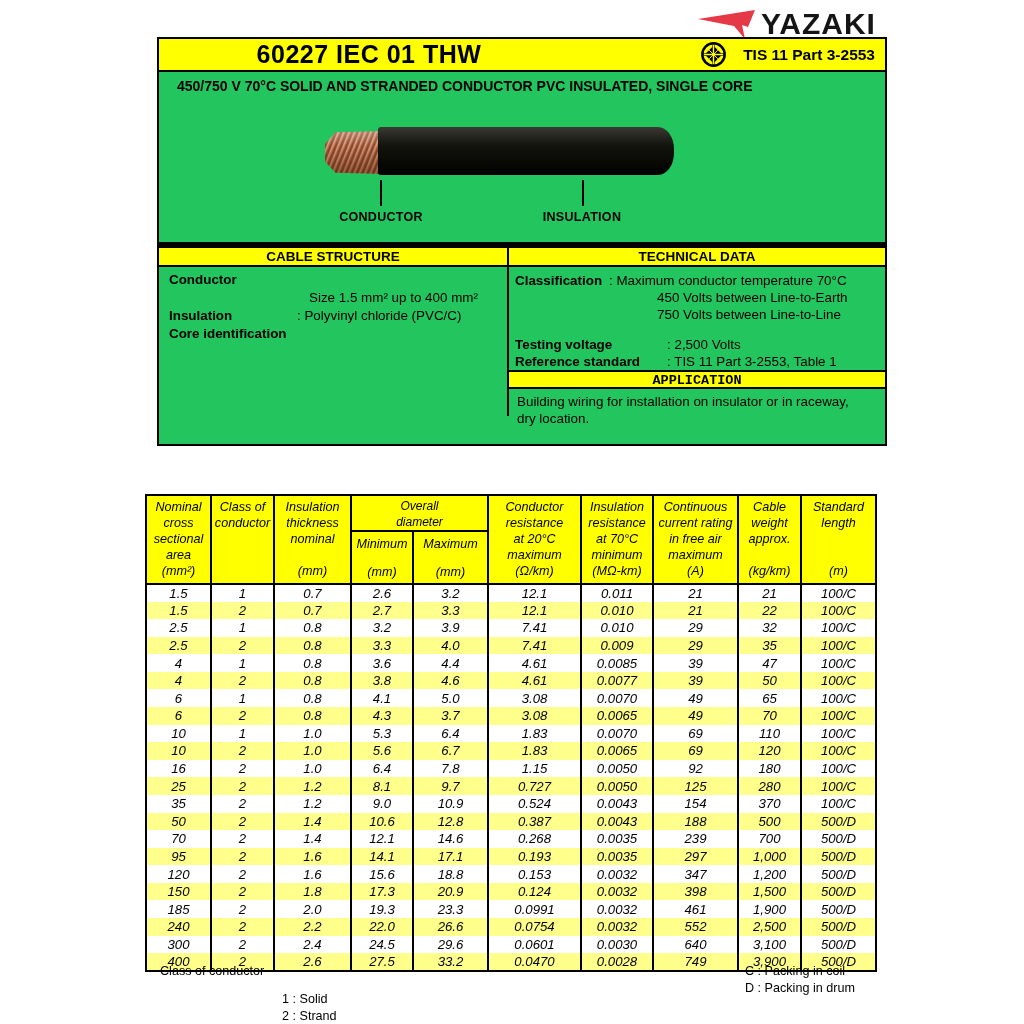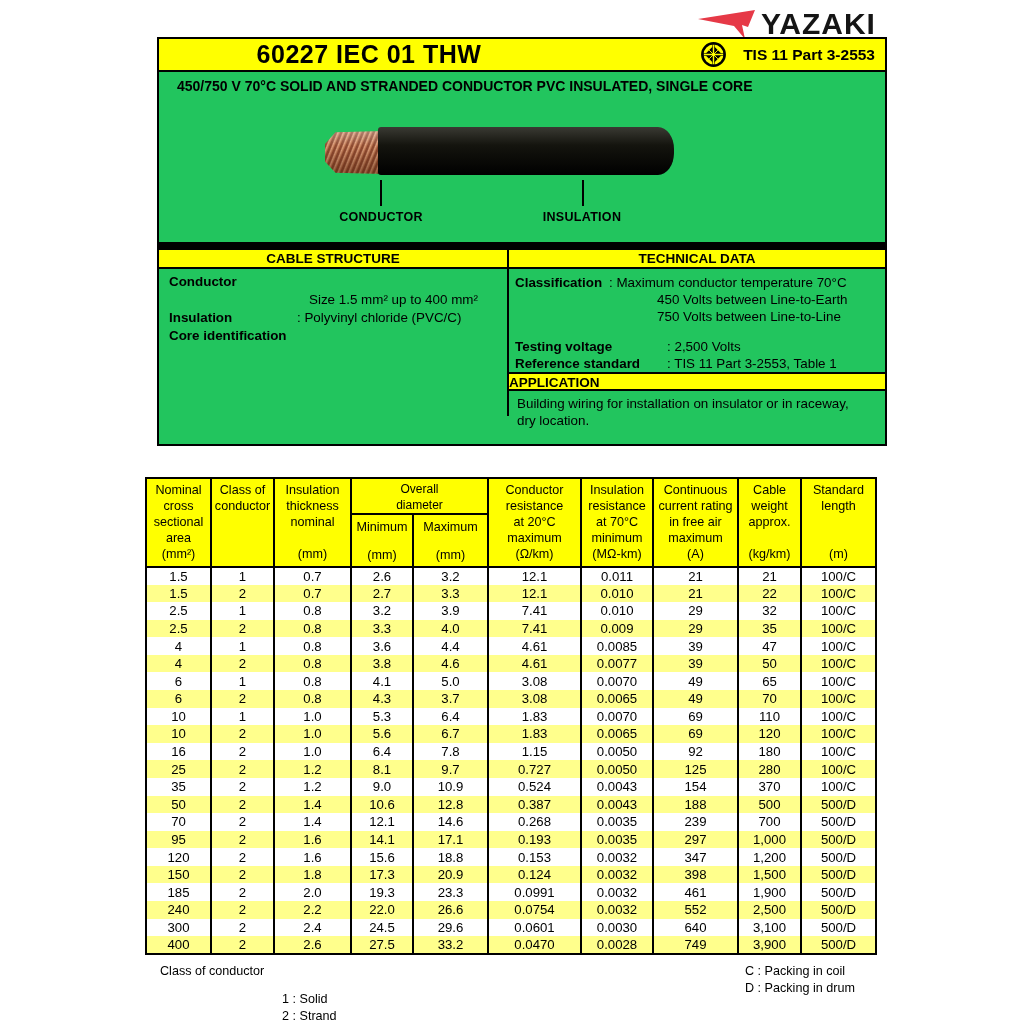--- a/index.html
+++ b/index.html
@@ -37,42 +37,42 @@
     border-radius:3px 16px 16px 3px / 3px 22px 22px 3px;
   }
   .leader { position:absolute; top:80px; width:2px; height:26px; background:#000; }
   .leader-conductor { left:221px; }
   .leader-insulation { left:423px; }
   .cable-label { position:absolute; top:110px; width:118px; text-align:center; font-size:12.5px; font-weight:bold; letter-spacing:.3px; }
   .cable-label-conductor { left:163px; }
   .cable-label-insulation { left:364px; }
 
   
-  .sections { display:flex; height:174px; border-top:8px solid #000000; }
+  .sections { display:flex; height:174px; border-top:6px solid #000000; }
   .col-left { width:350px; border-right:2px solid #000; display:flex; flex-direction:column; }
   .col-right { flex:1; display:flex; flex-direction:column; }
   .sec-header { height:19px; background:#FFFF00; border-bottom:2px solid #000; text-align:center; font-weight:bold; font-size:13.5px; line-height:17px; }
   .cs-body { padding:4px 4px 0 10px; font-size:13.4px; line-height:18px; }
   .cs-row { display:flex; }
   .cs-label { width:128px; flex-shrink:0; font-weight:bold; }
   .cs-value-indent { padding-left:140px; }
   .cs-value-single { padding-left:128px; white-space:pre; }
 
   .td-body { flex:1; padding:5px 4px 0 6px; font-size:13.4px; line-height:17px; }
   .td-row { display:flex; }
   .td-label { width:94px; flex-shrink:0; font-weight:bold; }
   .td-label-wide { width:152px; flex-shrink:0; font-weight:bold; }
   .td-value-indent { padding-left:142px; }
   .td-blank { height:13px; }
 
-  .app-header { height:19px; background:#FFFF00; border-top:2px solid #000; border-bottom:2px solid #000; text-align:left; font-weight:bold; font-size:13.5px; line-height:17px; }
+  .app-header { height:19px; background:#FFFF00; border-top:2px solid #000; border-bottom:2px solid #000; text-align:center; font-weight:bold; font-size:13.5px; line-height:17px;font-family:Liberation Mono, monospace; }
   .app-text { padding:4px 8px 0 8px; font-size:13.4px; line-height:17px; }
 
   
-  .spec-table { position:absolute; left:145px; top:477px; width:730px; border-collapse:collapse; table-layout:fixed; border:2.5px solid #000; }
+  .spec-table { position:absolute; left:145px; top:494px; width:730px; border-collapse:collapse; table-layout:fixed; border:2.5px solid #000;font-style:italic; }
   .spec-table thead { border-bottom:2.5px solid #000; }
   .spec-table th { background:#FFFF00; font-weight:normal; border-left:2px solid #000; border-right:2px solid #000; padding:0; vertical-align:top; }
   .hcell { display:flex; flex-direction:column; justify-content:space-between; height:87px; padding:3px 1px 4px; font-size:12.6px; line-height:16px; }
   .hcell .htitle { white-space:pre-line; }
   th.overall { border-bottom:2px solid #000; height:34px; font-size:12px; line-height:16px; vertical-align:top; padding-top:2px; }
   th.overall .htitle { white-space:pre-line; }
   th.subhead { border-bottom:none; height:26px; font-size:12.6px; vertical-align:top; padding-top:5px; }
   th.subunit { border-top:none; height:27px; font-size:12.6px; vertical-align:bottom; padding-bottom:4px; }
   .spec-table tbody td { border-left:2px solid #000; border-right:2px solid #000; border-top:none; border-bottom:none; text-align:center; height:17.59px; font-size:13.2px; padding:0; }
   .spec-table tbody tr.alt { background:#FFFF8C; }

